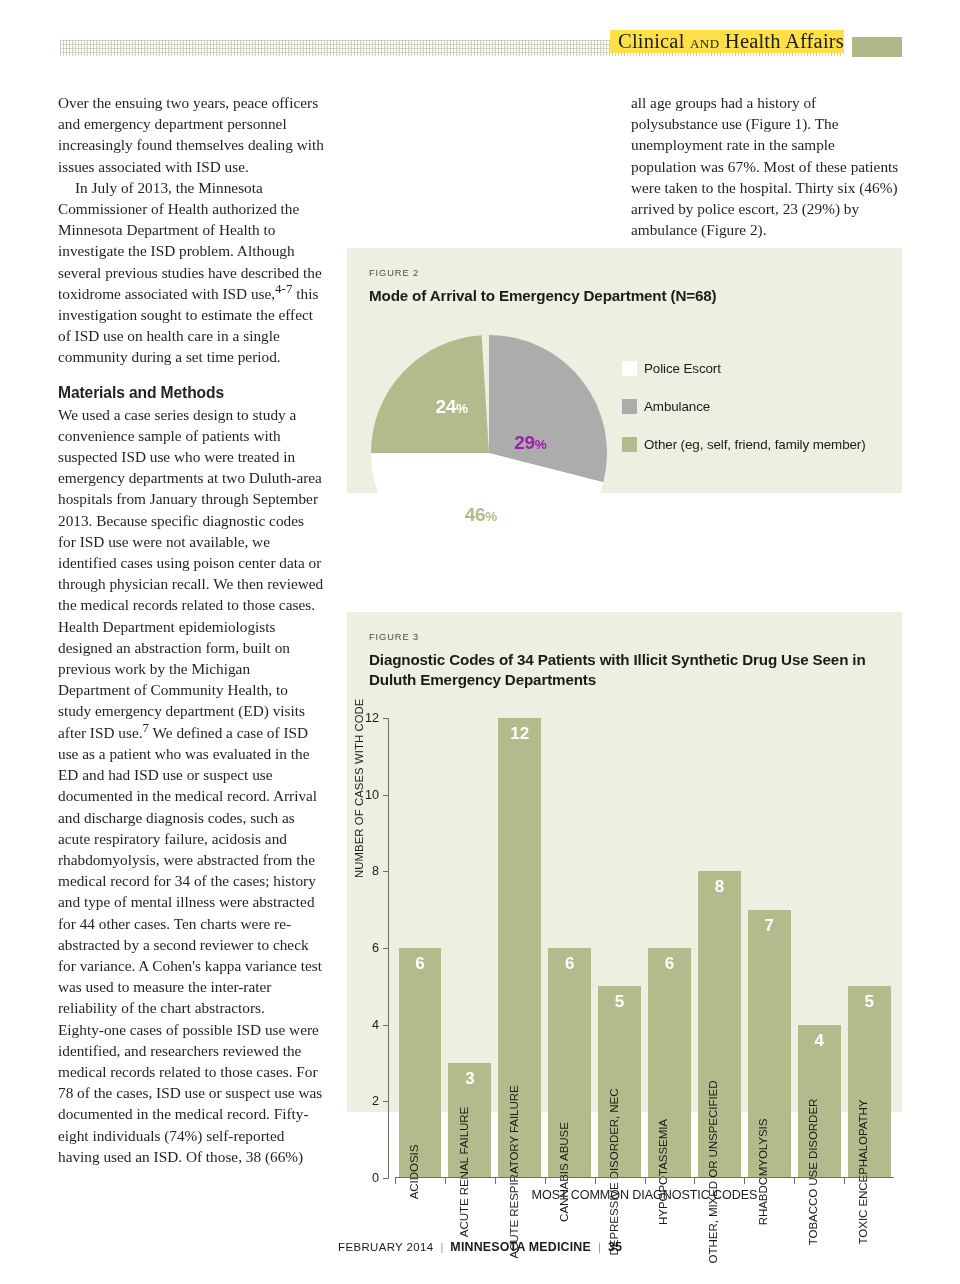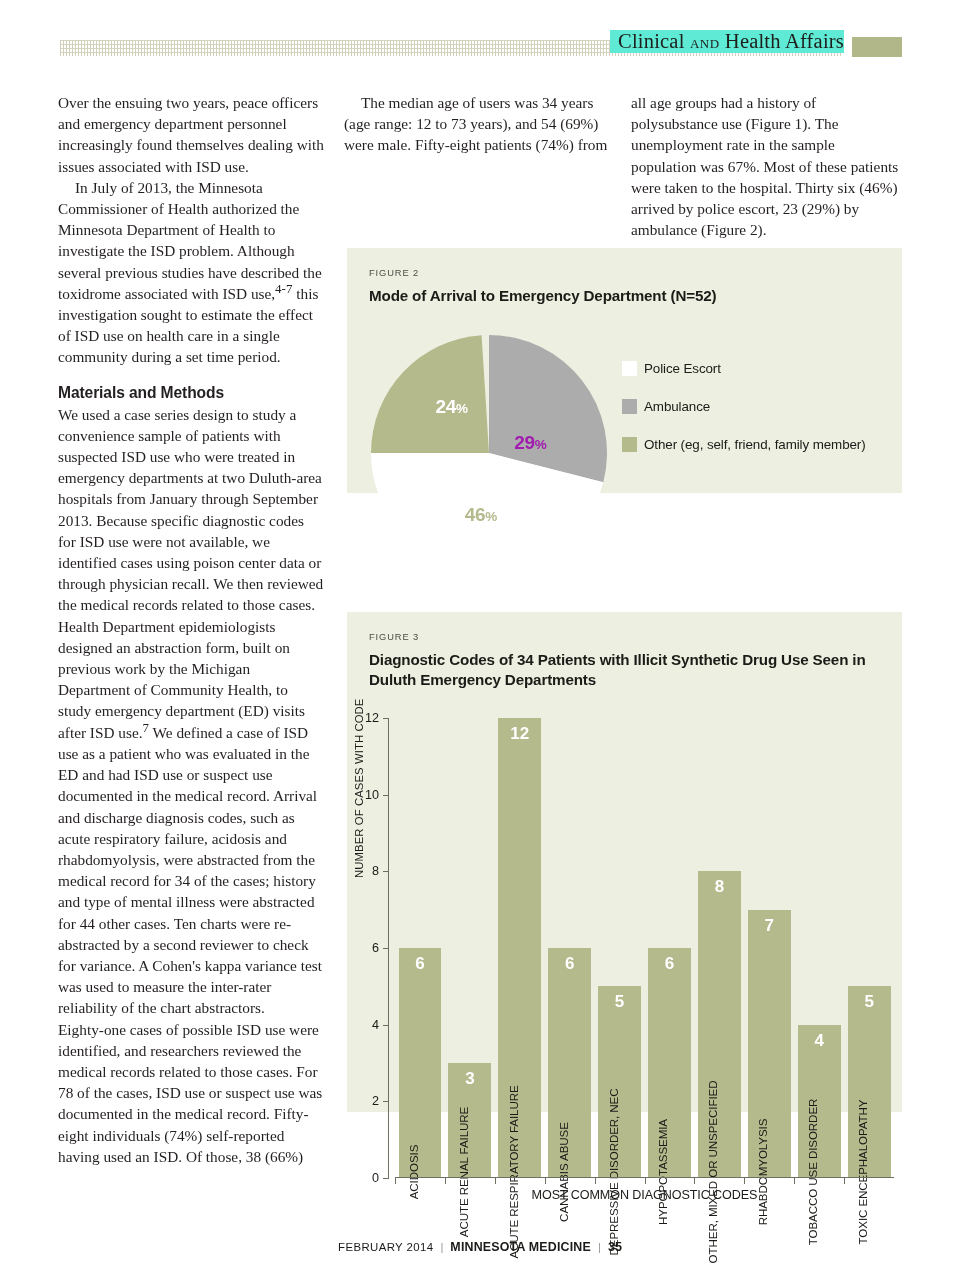--- a/index.html
+++ b/index.html
@@ -22,21 +22,21 @@
     background-image:
       repeating-linear-gradient(to right, #c9c9b0 0 1px, transparent 1px 3px),
       repeating-linear-gradient(to bottom, #cfcfb6 0 1px, transparent 1px 4px);
     background-color:#ffffff;
     opacity:.85;
   }
   .runhead-title{
     position:absolute;right:58px;top:0;
     font-family:"Liberation Serif", serif;
     font-size:20.5px;letter-spacing:.2px;white-space:nowrap;
-    color:#1d1d1b;background:#5eead4;padding-left:8px;
+    color:#1d1d1b;background:#fde047;padding-left:8px;
   }
   .runhead-title .smallcaps{font-size:13px;letter-spacing:.5px;}
   .runhead-block{
     position:absolute;right:0;top:7px;width:50px;height:20px;background:#b2b78a;
   }
 
   
   .col{position:absolute;top:92px;font-size:15.3px;line-height:21.2px;text-align:left;}
   .col p{margin:0;}
   .col p.indent{text-indent:17px;}
@@ -151,30 +151,29 @@
 
   <div class="col" id="col1">
     <p>Over the ensuing two years, peace officers and emergency department personnel increasingly found themselves dealing with issues associated with ISD use.</p>
     <p class="indent"><span>In July of 2013, the Minnesota Commissioner of Health authorized the Minnesota Department of Health to investigate the ISD problem. Although several previous studies have described the toxidrome associated with ISD use,</span><sup>4-7</sup><span> this investigation sought to estimate the effect of ISD use on health care in a single community during a set time period.</span></p>
     <h3>Materials and Methods</h3>
     <p><span>We used a case series design to study a convenience sample of patients with suspected ISD use who were treated in emergency departments at two Duluth-area hospitals from January through September 2013. Because specific diagnostic codes for ISD use were not available, we identified cases using poison center data or through physician recall. We then reviewed the medical records related to those cases. Health Department epidemiologists designed an abstraction form, built on previous work by the Michigan Department of Community Health, to study emergency department (ED) visits after ISD use.</span><sup>7</sup><span> We defined a case of ISD use as a patient who was evaluated in the ED and had ISD use or suspect use documented in the medical record. Arrival and discharge diagnosis codes, such as acute respiratory failure, acidosis and rhabdomyolysis, were abstracted from the medical record for 34 of the cases; history and type of mental illness were abstracted for 44 other cases. Ten charts were re-abstracted by a second reviewer to check for variance. A Cohen's kappa variance test was used to measure the inter-rater reliability of the chart abstractors.</span></p>
     <p>Eighty-one cases of possible ISD use were identified, and researchers reviewed the medical records related to those cases. For 78 of the cases, ISD use or suspect use was documented in the medical record. Fifty-eight individuals (74%) self-reported having used an ISD. Of those, 38 (66%)</p>
   </div>
 
   <div class="col" id="col2">
-    <p class="indent">The median age of users was 34 years (age range: 12 to 73 years), and 54 (69%) were male. Fifty-eight patients (74%) from</p>
   </div>
 
   <div class="col" id="col3">
     <p>all age groups had a history of polysubstance use (Figure 1). The unemployment rate in the sample population was 67%. Most of these patients were taken to the hospital. Thirty six (46%) arrived by police escort, 23 (29%) by ambulance (Figure 2).</p>
   </div>
 
   <div class="figpanel" id="fig2">
     <div class="figlabel">FIGURE 2</div>
-    <div class="figtitle">Mode of Arrival to Emergency Department (N=52)</div>
+    <div class="figtitle">Mode of Arrival to Emergency Department (N=68)</div>
 
     <div class="piewrap">
       <svg id="pie-svg" width="240" height="240" viewBox="0 0 240 240">
           <path d="M 120 120 L 120.00000000000001 2 A 118 118 0 0 1 234.2928130131785 149.34540668545284 Z" fill="#acacac"></path>
           <path d="M 120 120 L 234.2928130131785 149.34540668545284 A 118 118 0 0 1 2 120.00000000000001 Z" fill="#ffffff"></path>
           <path d="M 120 120 L 2 120.00000000000001 A 118 118 0 0 1 112.59071869554094 2.2328460454639583 Z" fill="#b5ba8c"></path>
         </svg>
       <div class="pielabel" id="pl-0" style="left: 85.8659px; top: 171.388px; width: 52px; text-align: center; color: rgb(181, 186, 140);"><span>46</span><span class="pct">%</span></div>
       <div class="pielabel" id="pl-1" style="left: 145.281px; top: 67.2223px; width: 52px; text-align: left; color: #a21caf; margin-top: 32px;"><span>29</span><span class="pct">%</span></div>
       <div class="pielabel" id="pl-2" style="left: 46.6899px; top: 62.5729px; width: 52px; text-align: right; color: rgb(255, 255, 255);"><span>24</span><span class="pct">%</span></div>

